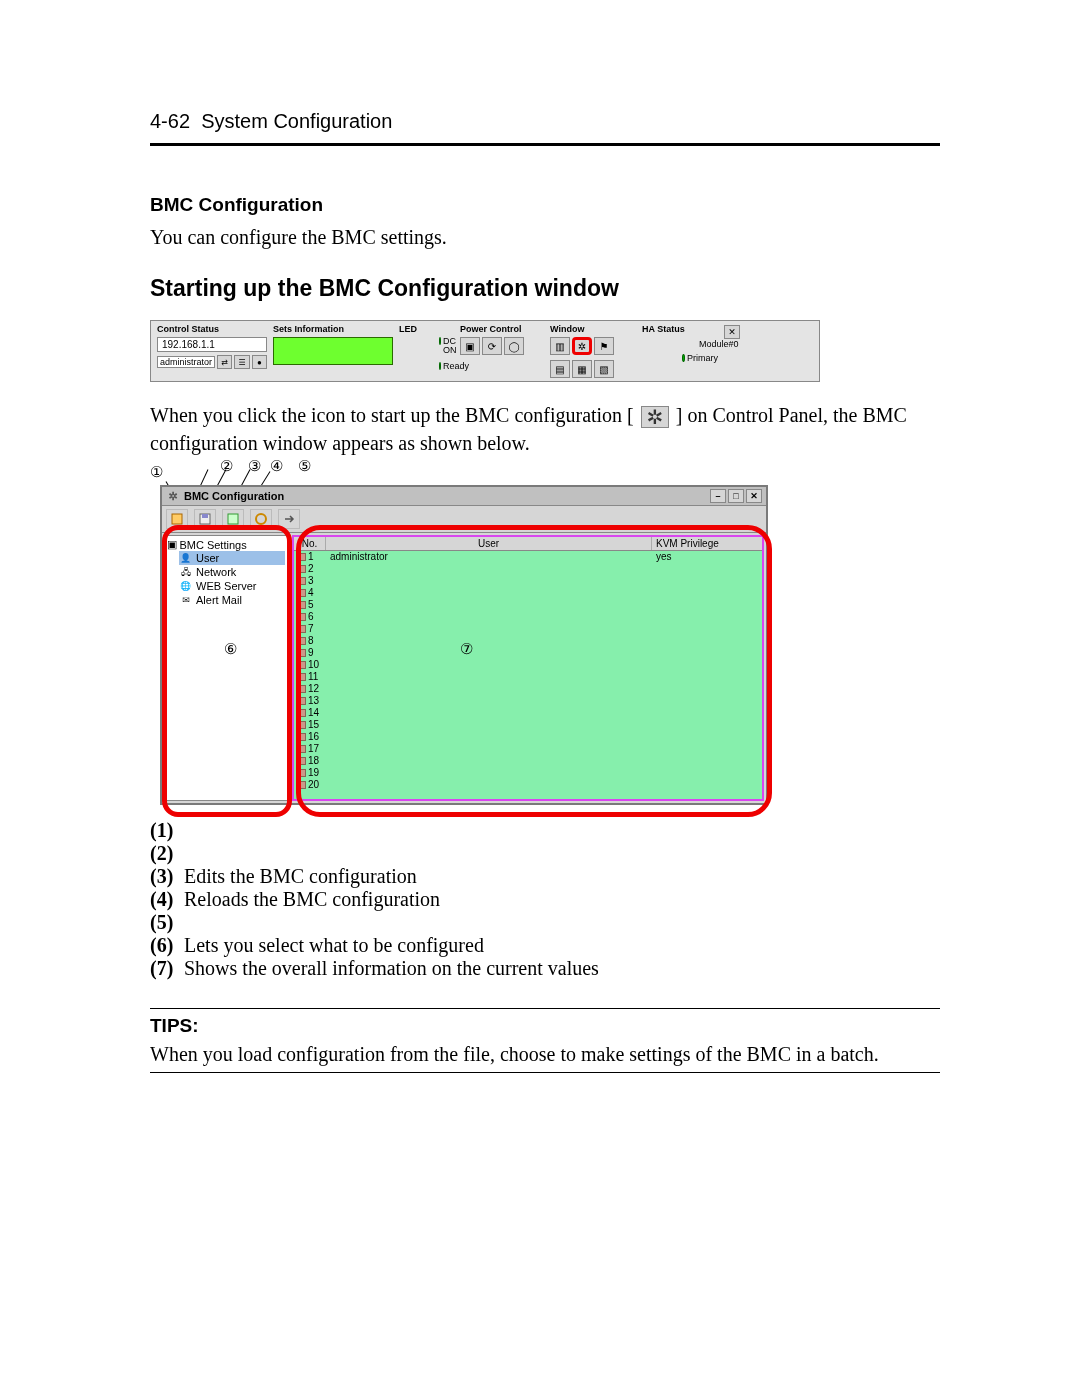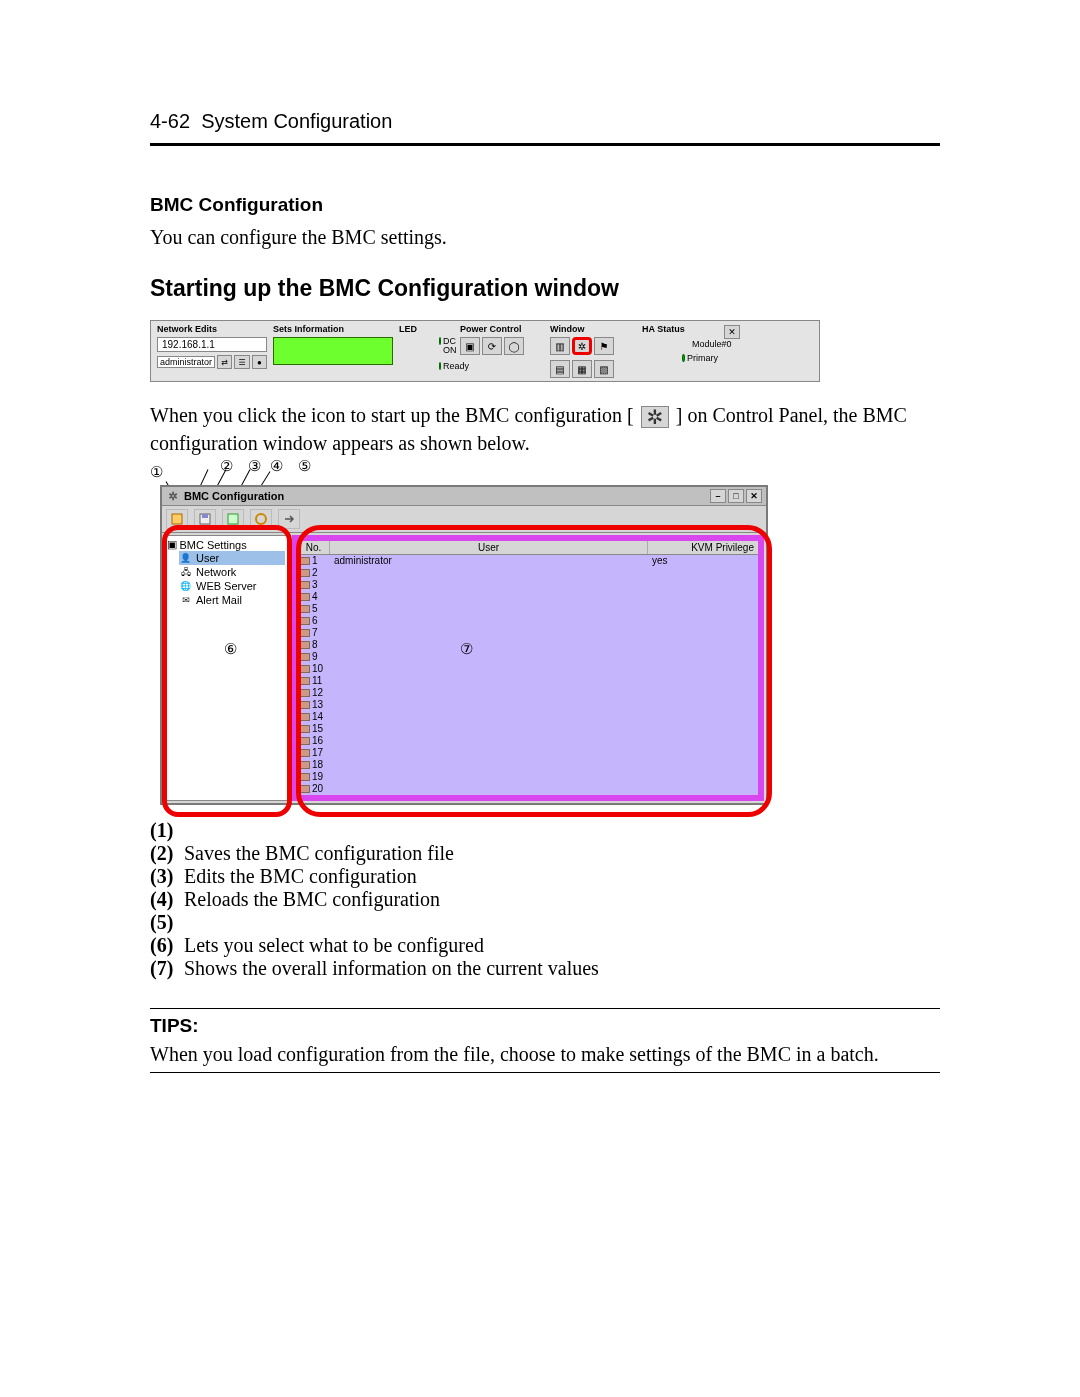--- a/index.html
+++ b/index.html
@@ -158,33 +158,33 @@
   }
   .tree-root { font-weight: normal; display: flex; align-items: center; gap: 2px; }
   .tree-item {
     margin-left: 12px; display: flex; align-items: center; gap: 4px;
     padding: 0 1px; line-height: 14px;
   }
   .tree-item.sel { background: #9cc0e8; }
   .tree-icn { width: 12px; height: 10px; display: inline-flex; align-items: center; justify-content: center; font-size: 9px; }
   .bmc-list {
     flex: 1;
-    background: #c4b5fd;
-    border: 6px solid #d946ef;
+    background: #86efac;
+    border: 2px solid #d946ef;
     margin: 2px;
     font-size: 11px;
     position: relative;
   }
   .list-head {
     display: flex; background: #d6d6d6; border-bottom: 1px solid #888;
     font-size: 10px;
   }
   .lc-no { width: 32px; padding: 1px 2px; border-right: 1px solid #aaa; text-align: center; }
   .lc-user { flex: 1; padding: 1px 4px; text-align: center; border-right: 1px solid #aaa; }
-  .lc-priv { width: 110px; padding: 1px 4px; text-align: right; }
+  .lc-priv { width: 110px; padding: 1px 4px; text-align: left; }
   .list-row { display: flex; font-size: 10px; line-height: 12px; }
   .cell-no { width: 32px; display: flex; align-items: center; gap: 2px; padding-left: 2px; }
   .row-icn { width: 10px; height: 8px; background: #c98; border: 1px solid #865; }
   .cell-user { flex: 1; padding-left: 4px; }
   .cell-priv { width: 110px; padding-left: 4px; }
 
   
   .marker-6 { position: absolute; left: 64px; top: 155px; font-size: 15px; }
   .marker-7 { position: absolute; left: 300px; top: 155px; font-size: 15px; }
   .red-tree-ring {
@@ -219,21 +219,21 @@
 </div>
 <hr class="hr-thick">
 
 <div class="h-bmc">BMC Configuration</div>
 <div class="body-text">You can configure the BMC settings.</div>
 
 <div class="h-start">Starting up the BMC Configuration window</div>
 
 <div class="ctrl-panel">
   <div class="cp-col cp-net">
-    <div class="cp-label">Network Edits</div>
+    <div class="cp-label">Control Status</div>
     <div class="cp-ip">192.168.1.1</div>
     <div class="cp-admin-row">
       <div class="cp-admin">administrator</div>
       <div class="cp-tiny-btn">⇄</div>
       <div class="cp-tiny-btn">☰</div>
       <div class="cp-tiny-btn">●</div>
     </div>
   </div>
   <div class="cp-col cp-host-col">
     <div class="cp-label">Sets Information</div>
@@ -266,21 +266,21 @@
       <div class="cp-icon-btn">⚑</div>
     </div>
     <div class="cp-icon-row" style="margin-top:2px;">
       <div class="cp-icon-btn">▤</div>
       <div class="cp-icon-btn">▦</div>
       <div class="cp-icon-btn">▧</div>
     </div>
   </div>
   <div class="cp-col cp-ha-col">
     <div class="cp-label">HA Status</div>
-    <div style="margin:2px 8px;padding-left:42px;">Module#0</div>
+    <div style="margin:2px 15px;padding-left:42px;">Module#0</div>
     <div class="cp-led-row">
         <span class="cp-led-dot"></span>
         <span>Primary</span>
       </div>
   </div>
   <div class="cp-col cp-close-col">
     <div class="cp-close-btn">✕</div>
   </div>
 </div>
 
@@ -547,21 +547,20 @@
   <div class="red-tree-ring"></div>
   <div class="red-list-ring"></div>
 </div>
 
 <div class="num-list" id="legend">
     <div class="row">
       <div class="n">(1)</div>
     </div>
     <div class="row">
       <div class="n">(2)</div>
-      <div>Saves the BMC configuration file</div>
     </div>
     <div class="row">
       <div class="n">(3)</div>
       <div>Edits the BMC configuration</div>
     </div>
     <div class="row">
       <div class="n">(4)</div>
       <div>Reloads the BMC configuration</div>
     </div>
     <div class="row">

